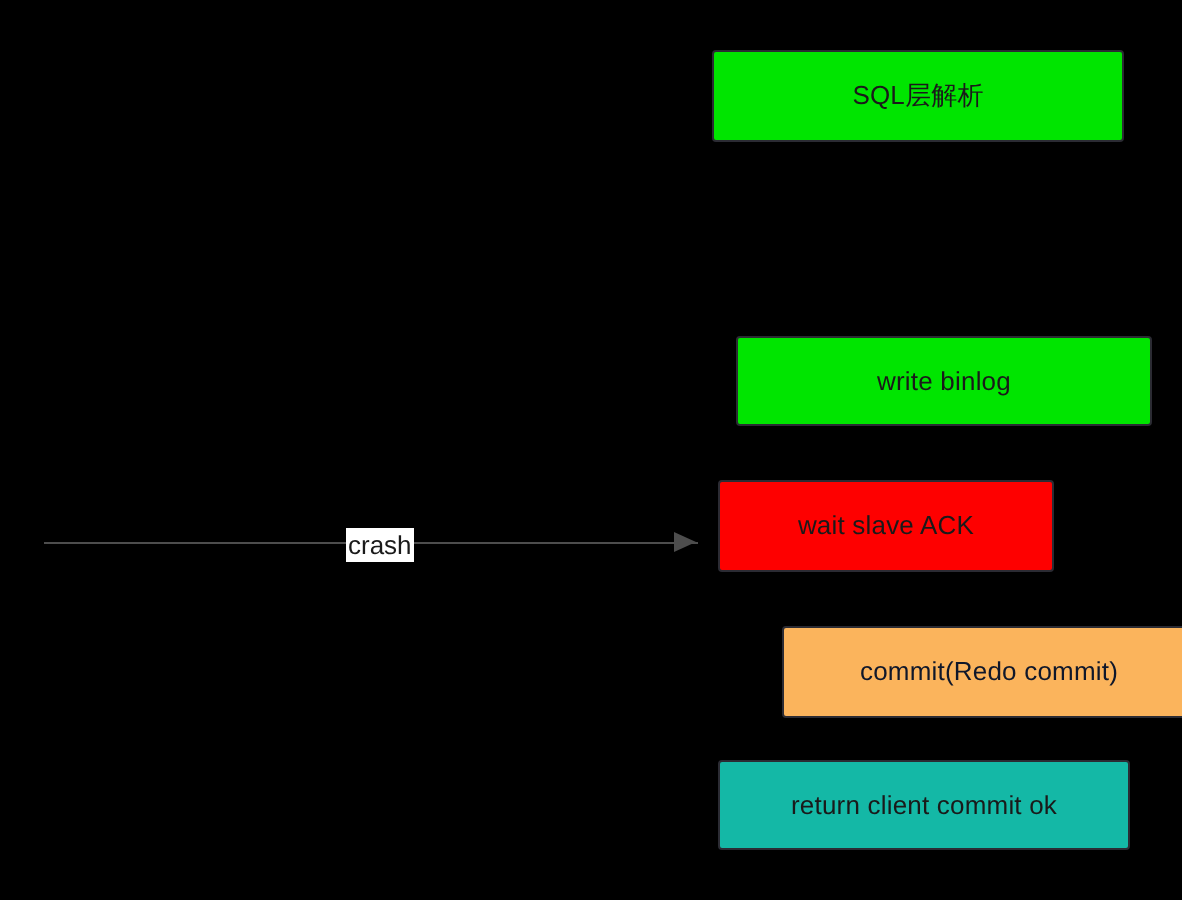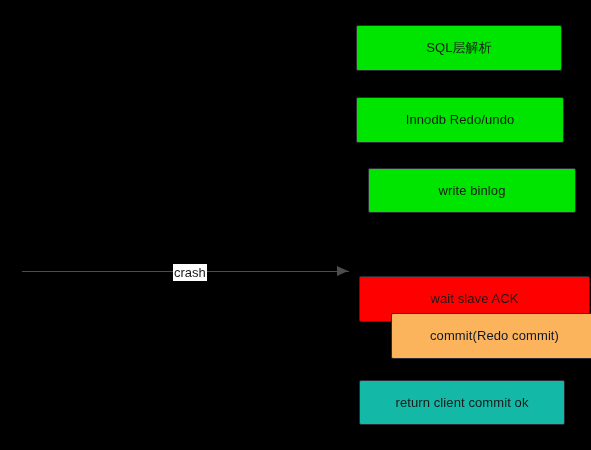--- a/index.html
+++ b/index.html
@@ -68,29 +68,26 @@
 </style>
 </head>
 <body>
 
 <div id="canvas" style="background: rgb(0, 0, 0);">
 
   <div class="flow-box" style="left: 356px; top: 25px; width: 206px; height: 46px; background: rgb(0, 229, 0); border-color: rgb(43, 43, 51); color: rgb(26, 26, 26);">
     <span>SQL层解析</span>
   </div>
 
-  <div class="flow-box" style="left: 356px; top: 97px; width: 208px; height: 46px; background: rgb(0, 229, 0); border-color: rgb(43, 43, 51); color: rgb(26, 26, 26);">
-    <span>Innodb Redo/undo</span>
-  </div>
 
   <div class="flow-box" style="left: 368px; top: 168px; width: 208px; height: 45px; background: rgb(0, 229, 0); border-color: rgb(43, 43, 51); color: rgb(26, 26, 26);">
     <span>write binlog</span>
   </div>
 
-  <div class="flow-box" style="left: 359px; top: 240px; width: 231px; height: 46px; background: rgb(254, 0, 0); border-color: rgb(43, 43, 51); color: rgb(26, 26, 26); margin-top: 36px;">
+  <div class="flow-box" style="left: 359px; top: 240px; width: 168px; height: 46px; background: rgb(254, 0, 0); border-color: rgb(43, 43, 51); color: rgb(26, 26, 26);">
     <span>wait slave ACK</span>
   </div>
 
   <div class="flow-box" style="left: 372px; top: 313px; width: 207px; height: 46px; background: rgb(251, 180, 92); border-color: rgb(43, 43, 51); color: #0f172a; margin-left: 19px;">
     <span>commit(Redo commit)</span>
   </div>
 
   <div class="flow-box" style="left: 359px; top: 380px; width: 206px; height: 45px; background: #14b8a6; border-color: rgb(43, 43, 51); color: rgb(26, 26, 26);">
     <span>return client commit ok</span>
   </div>

